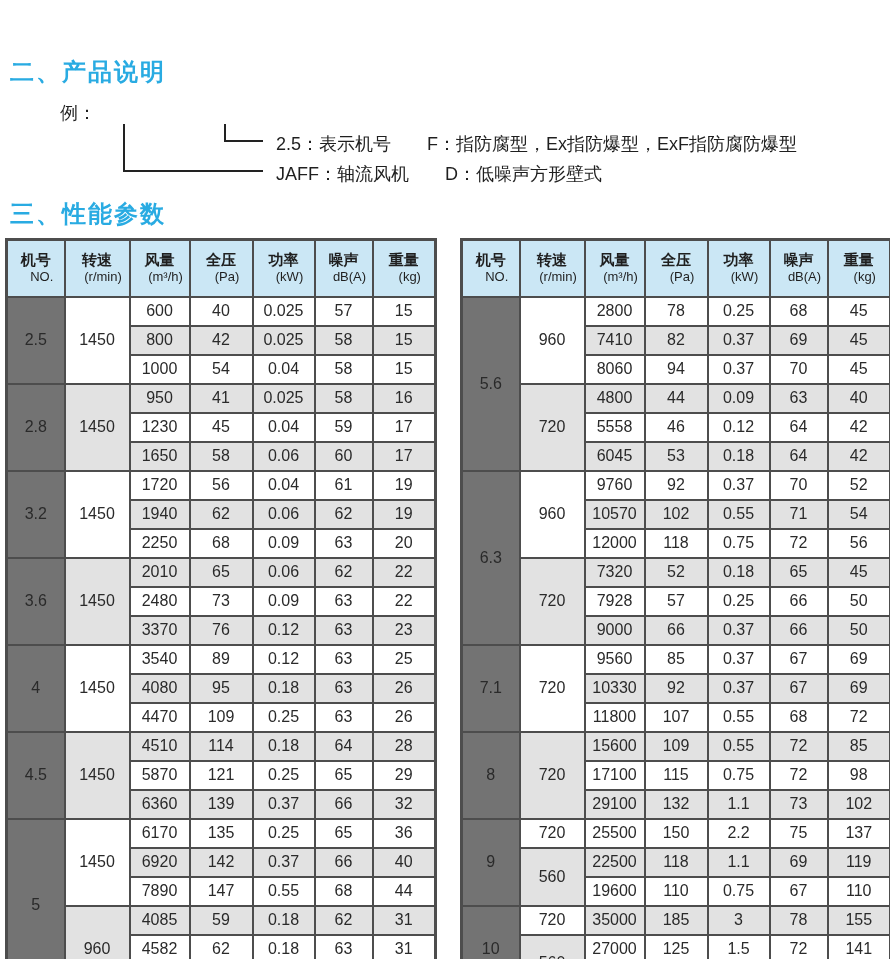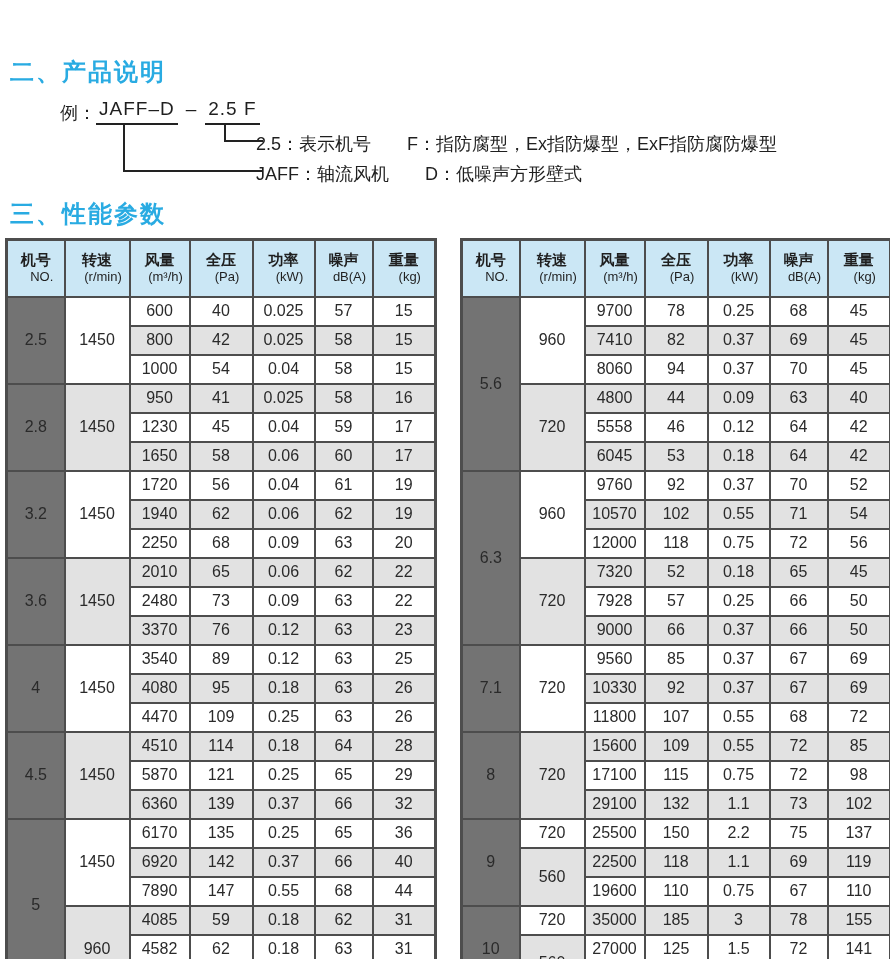--- a/index.html
+++ b/index.html
@@ -54,21 +54,21 @@
   .model-code .dash { display: inline-block; padding: 0 8px 3px 8px; }
   .connector {
     position: absolute;
     border-left: 2px solid #222;
     border-bottom: 2px solid #222;
   }
   #connector-size { left: 224px; top: 76px; width: 39px; height: 18px; }
   #connector-series { left: 123px; top: 76px; width: 140px; height: 48px; }
   .note-line {
     position: absolute;
-    left: 256px;
+    left: 276px;
     font-size: 18px;
     white-space: nowrap;
   }
   #note-size { top: 84px; }
   #note-series { top: 114px; }
 
   
   #tables-wrap {
     position: absolute;
     left: 5px;
@@ -106,23 +106,20 @@
 </style>
 </head>
 <body>
 
 <div id="canvas">
 
   <div class="section-title" id="title-product">二、产品说明</div>
 
   <div class="example-label">例：</div>
 
-  <div class="model-code">
-    <span class="underlined">JAFF–D</span><span class="dash">–</span><span class="underlined">2.5 F</span>
-  </div>
 
   <div class="connector" id="connector-size"></div>
   <div class="connector" id="connector-series"></div>
 
   <div class="note-line" id="note-size">2.5：表示机号　　F：指防腐型，Ex指防爆型，ExF指防腐防爆型</div>
   <div class="note-line" id="note-series">JAFF：轴流风机　　D：低噪声方形壁式</div>
 
   <div class="section-title" id="title-performance">三、性能参数</div>
 
   <div id="tables-wrap">
@@ -393,21 +390,21 @@
             <th>
               <div class="h1">重量</div>
               <div class="h2">(kg)</div>
             </th>
           </tr>
         </thead>
       <tbody>
           <tr>
             <td class="no-cell" rowspan="6">5.6</td>
             <td rowspan="3">960</td>
-            <td>9700</td>
+            <td>2800</td>
             <td>78</td>
             <td>0.25</td>
             <td>68</td>
             <td>45</td>
           </tr>
           <tr>
             <td class="shade">7410</td>
             <td class="shade">82</td>
             <td class="shade">0.37</td>
             <td class="shade">69</td>

